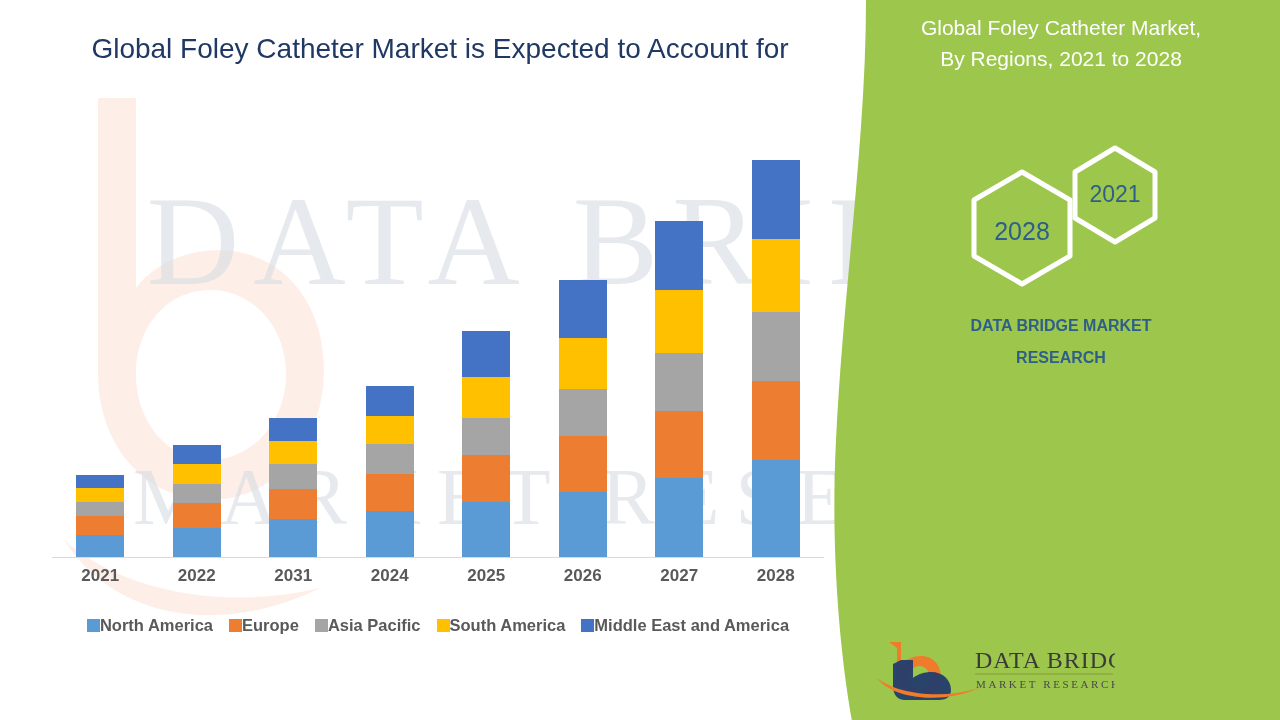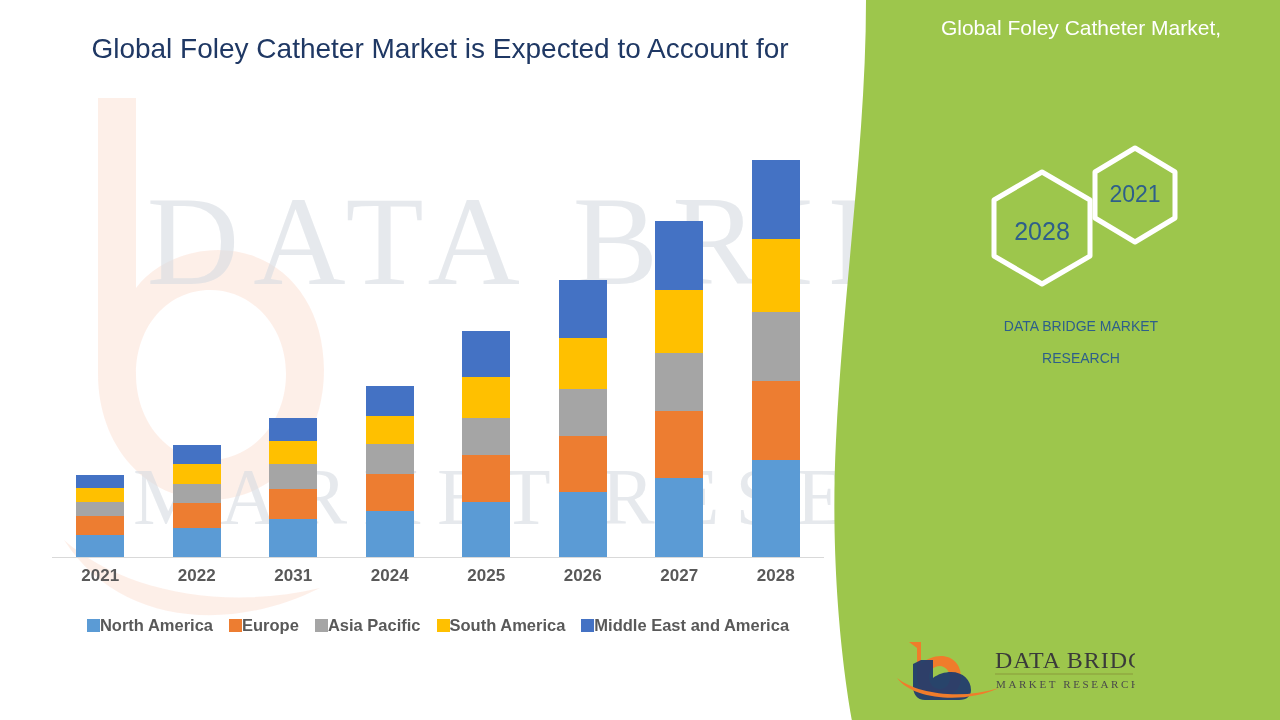--- a/index.html
+++ b/index.html
@@ -146,21 +146,21 @@
   .green-panel {
     position: absolute;
     left: 0;
     top: 0;
     width: 1280px;
     height: 720px;
     pointer-events: none;
   }
   .panel-content {
     position: absolute;
-    left: 880px;
+    left: 860px;
     top: 0;
     width: 400px;
     height: 592px;
   }
   .panel-title {
     position: absolute;
     left: 10px;
     top: 12px;
     width: 382px;
     text-align: center;
@@ -176,23 +176,23 @@
     width: 210px;
     height: 150px;
   }
   .brand-name {
     position: absolute;
     left: 10px;
     top: 310px;
     width: 382px;
     text-align: center;
     color: #2e5f8a;
-    font-size: 14px;
+    font-size: 16px;
     line-height: 32px;
-    font-weight: 400;
+    font-weight: 700;
   }
   .logo-wrap {
     position: absolute;
     left: 15px;
     top: 638px;
     width: 240px;
     height: 62px;
   }
 </style>
 </head>
@@ -326,20 +326,21 @@
       </div>
     </div>
 
   <svg class="green-panel" viewBox="0 0 1280 720">
     <path d="M866 0 L1280 0 L1280 720 L852 720 C852 720 828 600 836 440 C844 280 866 140 866 0 Z" fill="#9DC64C"></path>
   </svg>
 
   <div class="panel-content">
     <div class="panel-title">
       <div>Global Foley Catheter Market,</div>
+      <div>By Regions, 2021 to 2028</div>
     </div>
 
     <div class="hex-wrap">
       <svg viewBox="0 0 210 150" width="210" height="150">
         <polygon points="155,8 195,32 195,78 155,102 115,78 115,32" fill="none" stroke="#ffffff" stroke-width="5" stroke-linejoin="round"></polygon>
         <text id="hexSmall" x="155" y="62" text-anchor="middle" font-family="Liberation Sans, sans-serif" font-size="23" fill="#2e5f8a">2021</text>
         <polygon points="62,32 110,60 110,116 62,144 14,116 14,60" fill="none" stroke="#ffffff" stroke-width="5" stroke-linejoin="round"></polygon>
         <text id="hexLarge" x="62" y="100" text-anchor="middle" font-family="Liberation Sans, sans-serif" font-size="25" fill="#2e5f8a">2028</text>
       </svg>
     </div>

